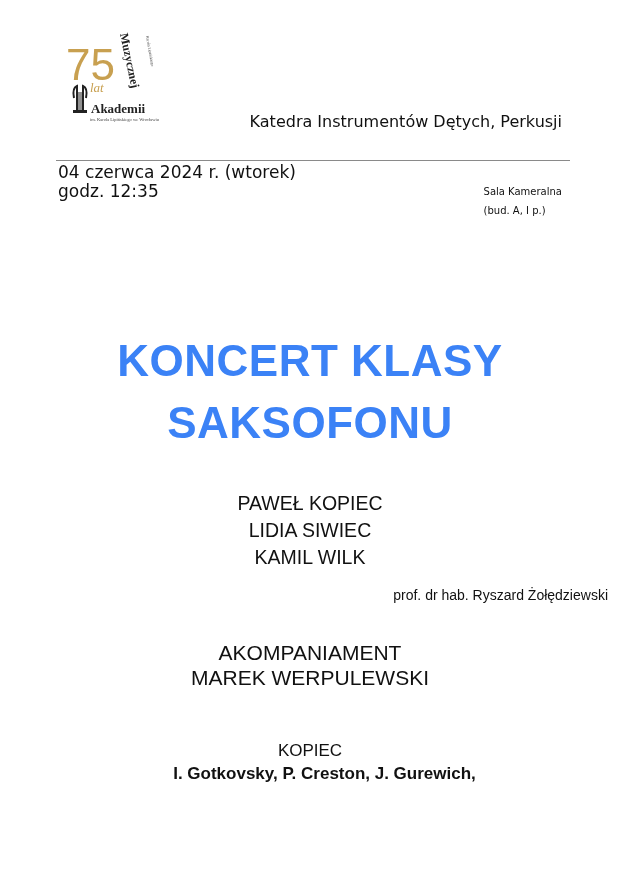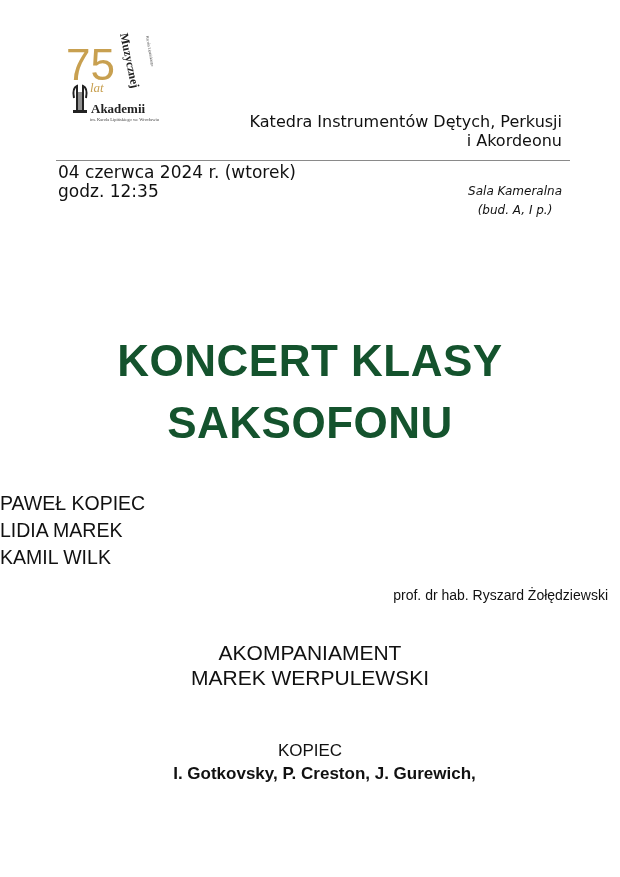--- a/index.html
+++ b/index.html
@@ -4,23 +4,23 @@
 <style>
   html, body { margin:0; padding:0; background:#fff; }
   body { width:620px; height:877px; position:relative; overflow:hidden; color:#111; }
   .abs { position:absolute; }
   .sans { font-family:"Liberation Sans", sans-serif; }
   .cal { font-family:"DejaVu Sans", sans-serif; }
   .logo { left:64px; top:28px; width:100px; height:96px; }
   .dept { right:58px; top:112px; text-align:right; font-size:16px; line-height:19px; }
   .rule { left:56px; top:160px; width:514px; height:1px; background:#8a8a8a; }
   .date { left:58px; top:163px; font-size:17px; line-height:19px; }
-  .venue { right:58px; top:182px; text-align:center; font-size:12px; line-height:19px;font-style:italic; }
-  .title { left:0; width:620px; top:330px; text-align:center; font-weight:bold; font-size:44px; line-height:62px; color:#14532d; letter-spacing:0.5px; }
-  .perf { left:0; width:620px; top:490px; font-size:19.5px; line-height:27px; }
+  .venue { right:58px; top:182px; text-align:left; font-size:10px; line-height:19px; }
+  .title { left:0; width:620px; top:330px; text-align:center; font-weight:bold; font-size:44px; line-height:62px; color:#3b82f6; letter-spacing:0.5px; }
+  .perf { left:0; width:620px; top:490px; text-align:center; font-size:19.5px; line-height:27px; }
   .prof { left:0; width:608px; top:587px; text-align:right; font-size:14px; }
   .acc { left:0; width:620px; top:640px; text-align:center; font-size:21px; line-height:25px; }
   .prog { left:0; width:620px; top:739px; text-align:center; font-size:17px; line-height:23px; }
   .prog .b { font-weight:bold;margin-left:29px; }
   .free { left:0; width:620px; top:831px; text-align:center; font-size:17px; color:#d01c1c;margin-top:44px; }
 </style>
 </head>
 <body>
 
 <div class="abs logo">
@@ -37,21 +37,20 @@
       <line x1="18" y1="64" x2="18" y2="82" stroke="#222" stroke-width="1"></line>
       <rect x="9" y="82" width="14" height="3" fill="#222"></rect>
     </g>
     <text x="27" y="85" font-family="Liberation Serif, serif" font-size="13" font-weight="bold" fill="#222">Akademii</text>
     <text x="26" y="93" font-family="Liberation Serif, serif" font-size="4.5" fill="#444">im. Karola Lipińskiego we Wrocławiu</text>
   </svg>
 </div>
 
 <div class="abs dept cal">
   <div>Katedra Instrumentów Dętych, Perkusji</div>
-  <div>i Akordeonu</div>
 </div>
 
 <div class="abs rule"></div>
 
 <div class="abs date cal">
   <div>04 czerwca 2024 r. (wtorek)</div>
   <div>godz. 12:35</div>
 </div>
 
 <div class="abs venue cal">
@@ -59,21 +58,21 @@
   <div>(bud. A, I p.)</div>
 </div>
 
 <div class="abs title sans">
   <div>KONCERT KLASY</div>
   <div>SAKSOFONU</div>
 </div>
 
 <div class="abs perf sans">
   <div>PAWEŁ KOPIEC</div>
-  <div>LIDIA MAREK</div>
+  <div>LIDIA SIWIEC</div>
   <div>KAMIL WILK</div>
 </div>
 
 <div class="abs prof sans">prof. dr hab. Ryszard Żołędziewski</div>
 
 <div class="abs acc sans">
   <div>AKOMPANIAMENT</div>
   <div>MAREK WERPULEWSKI</div>
 </div>
 

